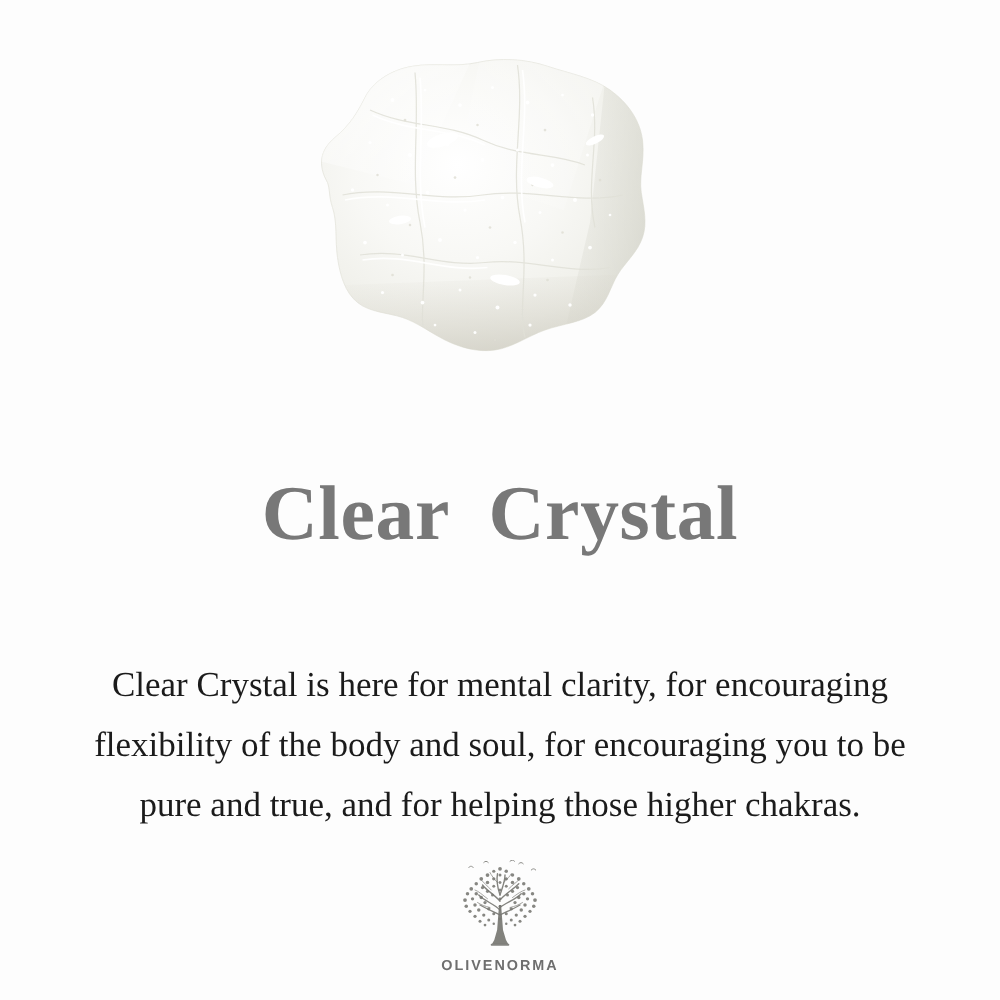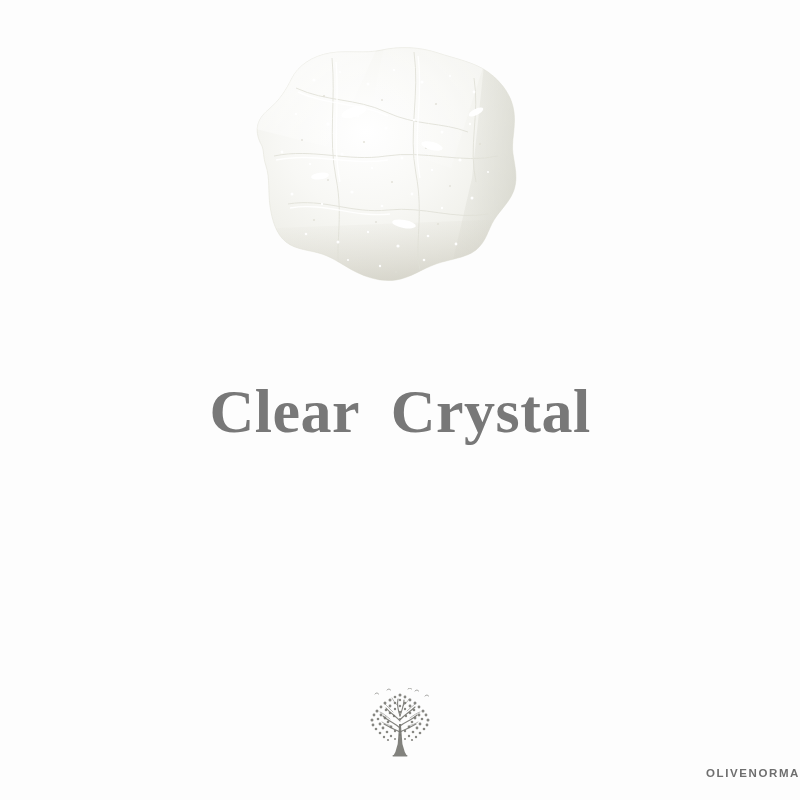--- a/index.html
+++ b/index.html
@@ -89,21 +89,21 @@
     font-weight: 400;
     color: #1b1b1b;
   }
 
   
   #brand {
     position: absolute;
     left: 0;
     top: 688px;
     width: 800px;
-    text-align: right;
+    text-align: center;
   }
   #brand-mark {
     display: block;
     margin: 0 auto;
     width: 86px;
     height: 76px;
   }
   #brand-name {
     display: block;
     margin: 2px auto 0 auto;
@@ -280,20 +280,21 @@
           <ellipse cx="168" cy="196" rx="12" ry="4" transform="rotate(10 168 196)"></ellipse>
           <ellipse cx="240" cy="84" rx="8" ry="3" transform="rotate(-26 240 84)"></ellipse>
         </g>
       </g>
     </svg>
   </div>
 
   <h1 id="title">Clear  Crystal</h1>
 
 
+  <p id="body-text">Clear Crystal is here for mental clarity, for encouraging flexibility of the body and soul, for encouraging you to be pure and true, and for helping those higher chakras.</p>
 
   <div id="brand">
     <svg id="brand-mark" viewBox="0 0 86 76" aria-label="Olive tree logo">
       <g fill="#777772">
 
         <path d="M42.2,36 L43.9,36 L45.4,56 L47.8,64 L49.6,67.2 L36.6,67.2 L38.4,64 L40.7,56 Z" opacity="0.92"></path>
         <rect x="35.6" y="67" width="14.8" height="1.5" rx="0.6" opacity="0.9"></rect>
 
         <g stroke="#777772" stroke-width="1.1" fill="none" stroke-linecap="round" opacity="0.9">
           <path d="M43,40 C38,35 31,33 26,28"></path>

